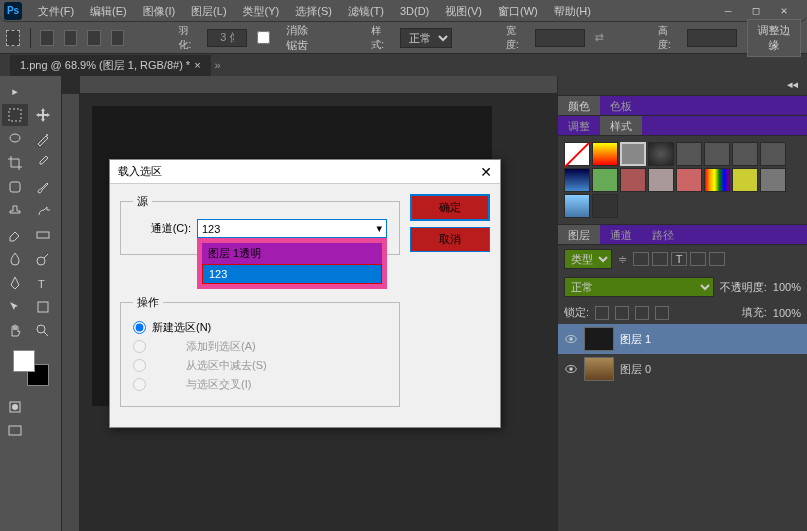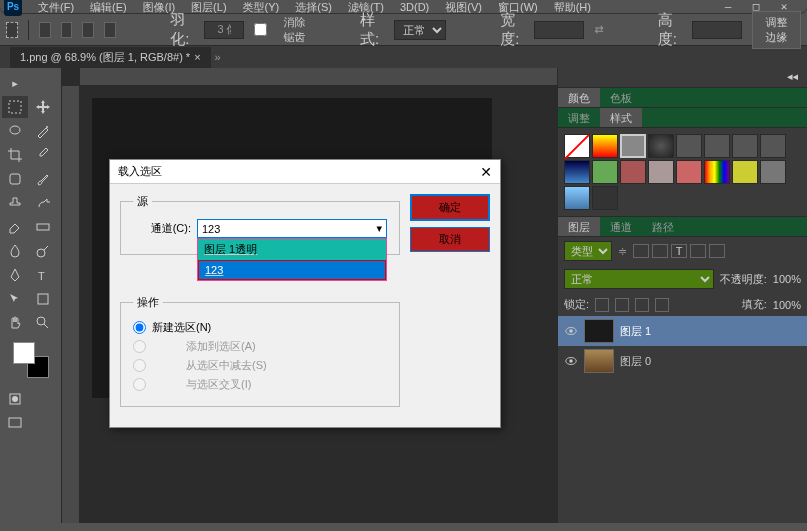--- a/index.html
+++ b/index.html
@@ -1,24 +1,24 @@
 <!DOCTYPE html>
 <html><head>
 <meta charset="utf-8">
 <style>
 * { margin: 0; padding: 0; box-sizing: border-box; font-family: "Microsoft YaHei", sans-serif; font-size: 11px; }
 body { background: #535353; width: 807px; height: 531px; overflow: hidden; color: #ccc; position: relative; }
-.menubar { background: #535353; height: 14px; display: flex; align-items: center; padding: 0 4px; border-bottom: 1px solid #333; border-radius: 7px; }
+.menubar { background: #535353; height: 22px; display: flex; align-items: center; padding: 0 4px; border-bottom: 1px solid #333; border-radius: 7px; }
 .ps-logo { width: 18px; height: 18px; background: #001e36; border-radius: 3px; display: flex; align-items: center; justify-content: center; margin-right: 8px; }
 .ps-logo span { color: #31a8ff; font-size: 10px; font-weight: bold; }
 .menu-item { padding: 0 8px; height: 20px; line-height: 20px; cursor: pointer; }
 .window-controls { margin-left: auto; display: flex; gap: 10px; padding-right: 10px; }
 .win-btn { width: 18px; height: 14px; display: flex; align-items: center; justify-content: center; cursor: pointer; font-family: monospace; }
 .options-bar { background: #535353; height: 32px; display: flex; align-items: center; padding: 0 6px; gap: 10px; border-bottom: 1px solid #2a2a2a; }
-.opt-label { color: #ccc; font-size: 15px; margin-left: 44px; }
+.opt-label { color: #ccc; font-size: 10px; margin-left: 44px; }
 .opt-field { background: #3a3a3a; border: 1px solid #2a2a2a; color: #999; padding: 2px 12px; width: 40px; font-size: 11px; }
 .opt-select { background: #3a3a3a; border: 1px solid #2a2a2a; color: #ccc; padding: 2px 4px; width: 60px; font-size: 11px; }
 .opt-icon { width: 16px; height: 16px; background: #3a3a3a; border: 1px solid #666; }
 .doc-tab-bar { background: #3a3a3a; height: 22px; display: flex; align-items: center; padding-left: 10px; }
 .doc-tab { background: #2b2b2b; padding: 3px 10px; color: #ccc; font-size: 11px; display: flex; align-items: center; gap: 4px; }
 .doc-tab .close-x { cursor: pointer; }
 .main-area { display: flex; height: 455px; }
 .toolbox { width: 62px; background: #535353; border-right: 1px solid #2a2a2a; display: flex; flex-direction: column; padding: 4px 2px; }
 .tool-row { display: flex; gap: 2px; margin-bottom: 2px; }
 .tool-btn { width: 26px; height: 22px; background: #535353; display: flex; align-items: center; justify-content: center; cursor: pointer; position: relative; }
@@ -28,21 +28,21 @@
 .fgbg { position: relative; width: 36px; height: 36px; }
 .fg-color { width: 22px; height: 22px; background: #fff; border: 1px solid #888; position: absolute; top: 0; left: 0; }
 .bg-color { width: 22px; height: 22px; background: #000; border: 1px solid #888; position: absolute; bottom: 0; right: 0; }
 .canvas-area { flex: 1; background: #2b2b2b; position: relative; }
 .ruler-h { position: absolute; top: 0; left: 18px; right: 0; height: 18px; background: #4a4a4a; border-bottom: 1px solid #2a2a2a; }
 .ruler-v { position: absolute; top: 18px; left: 0; width: 18px; bottom: 0; background: #4a4a4a; border-right: 1px solid #2a2a2a; }
 .canvas { position: absolute; top: 30px; left: 30px; width: 400px; height: 300px; background: #1a1a1a; }
 .panels { width: 250px; background: #3a3a3a; border-left: 1px solid #2a2a2a; overflow: hidden; }
 .mini-toolbar { height: 20px; display: flex; justify-content: flex-end; padding: 2px 6px; gap: 6px; border-bottom: 1px solid #2a2a2a; }
 .mini-toolbar div { width: 14px; height: 14px; cursor: pointer; }
-.panel-tabs { display: flex; height: 20px; background: #14532d; border-bottom: 1px solid #2a2a2a; }
+.panel-tabs { display: flex; height: 20px; background: #4c1d95; border-bottom: 1px solid #2a2a2a; }
 .panel-tab { padding: 3px 10px; cursor: pointer; color: #999; font-size: 11px; }
 .panel-tab.active { background: #535353; color: #ccc; }
 .swatches-grid { display: grid; grid-template-columns: repeat(8, 26px); gap: 2px; padding: 6px; }
 .swatch { width: 26px; height: 24px; border: 1px solid #2a2a2a; cursor: pointer; }
 .swatch.selected { border: 2px solid #ccc; }
 .layers-panel { border-top: 1px solid #2a2a2a; }
 .layers-controls { padding: 4px 6px; display: flex; align-items: center; gap: 6px; }
 .layers-controls select { background: #4d7c0f; border: 1px solid #2a2a2a; color: #ccc; padding: 2px; font-size: 11px; }
 .layer-row { display: flex; align-items: center; height: 30px; padding: 0 6px; gap: 6px; }
 .layer-row.selected { background: #5a7aa3; }
@@ -58,21 +58,21 @@
 .dialog-right { width: 80px; display: flex; flex-direction: column; gap: 6px; }
 .dlg-btn { background: #b91c1c; border: 1px solid #0078d7; padding: 4px 0; text-align: center; cursor: pointer; color: #000; }
 .dlg-btn.primary { border: 2px solid #0078d7; }
 .fieldset { border: 1px solid #bbb; padding: 10px 12px; margin-bottom: 10px; }
 .fieldset legend { padding: 0 4px; color: #000; }
 .fld-row { display: flex; align-items: center; margin-bottom: 6px; gap: 6px; }
 .fld-label { width: 58px; text-align: right; color: #000; }
 .fld-input { flex: 1; border: 1px solid #888; padding: 2px 4px; background: #fff; color: #000; font-size: 11px; }
 .fld-select-wrap { flex: 1; position: relative; }
 .fld-select { width: 100%; border: 1px solid #0078d7; padding: 2px 4px; background: #fff; color: #000; font-size: 11px; display: flex; justify-content: space-between; align-items: center; cursor: pointer; }
-.dropdown { position: absolute; top: 100%; left: 0; right: 0; background: #14b8a6; border: 1px solid #ec4899; z-index: 10; text-decoration: underline; }
+.dropdown { position: absolute; top: 100%; left: 0; right: 0; background: #a21caf; border: 5px solid #ec4899; z-index: 10; }
 .dd-option { padding: 3px 6px; cursor: pointer; color: #000; }
 .dd-option.highlighted { background: #0078d7; color: #fff; }
 .dd-option.red-box { border: 1px solid #d00; }
 .radio-row { display: flex; align-items: center; gap: 6px; margin-bottom: 4px; color: #000; }
 .radio-row input { margin: 0; }
 .radio-row.disabled { color: #999; gap: 40px; }
 </style>
 </head>
 <body>
 

